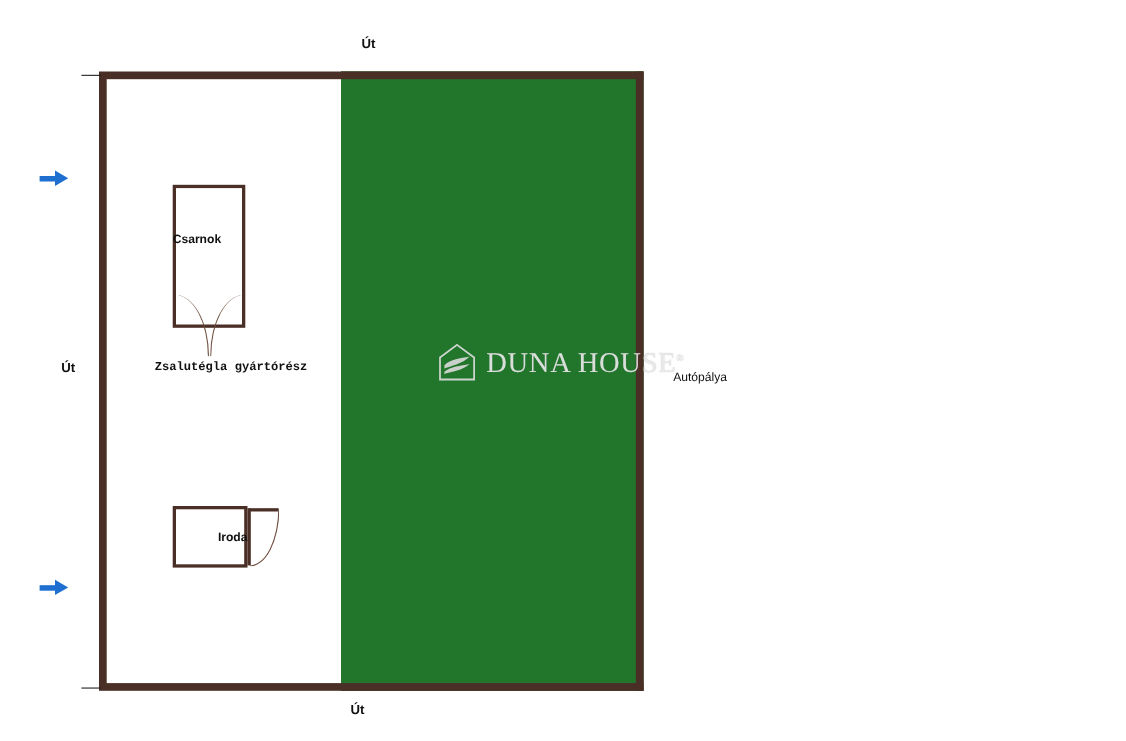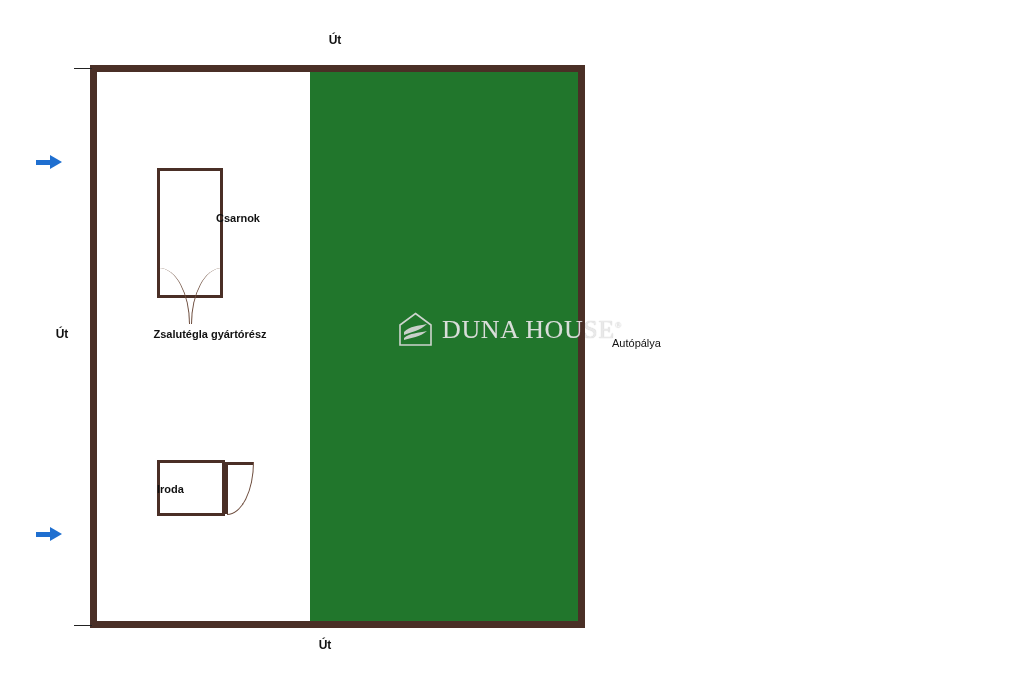--- a/index.html
+++ b/index.html
@@ -61,25 +61,24 @@
     height: 130px;
     border: 3px solid #4a2f26;
     box-sizing: border-box;
     background: #ffffff;
   }
   .csarnok-label {
     position: absolute;
     left: 157px;
     top: 212px;
     width: 66px;
-    text-align: right;
+    text-align: left;
     font-size: 11px;
     font-weight: bold;
     color: #111;
-    padding-left: 37px;
   }
   
   .arc {
     position: absolute;
     border: 1px solid #6b4a3a;
     border-radius: 50%;
     background: transparent;
   }
   .csarnok-arc-left {
     left: 159px;
@@ -113,21 +112,21 @@
     height: 56px;
     border: 3px solid #4a2f26;
     box-sizing: border-box;
     background: #ffffff;
   }
   .iroda-label {
     position: absolute;
     left: 157px;
     top: 483px;
     width: 68px;
-    text-align: left;
+    text-align: right;
     font-size: 11px;
     font-weight: bold;
     color: #111;
   }
   .iroda-door {
     position: absolute;
     left: 225px;
     top: 462px;
     width: 28px;
     height: 52px;
@@ -163,20 +162,21 @@
   
   .zsalu-label {
     position: absolute;
     left: 120px;
     top: 328px;
     width: 180px;
     text-align: center;
     font-size: 11px;
     font-weight: bold;
     color: #111;
+    font-family: Liberation Mono, monospace;
   }
   .label-ut-top {
     position: absolute;
     left: 300px;
     top: 33px;
     width: 70px;
     text-align: center;
     font-size: 12px;
     font-weight: bold;
     color: #111;

